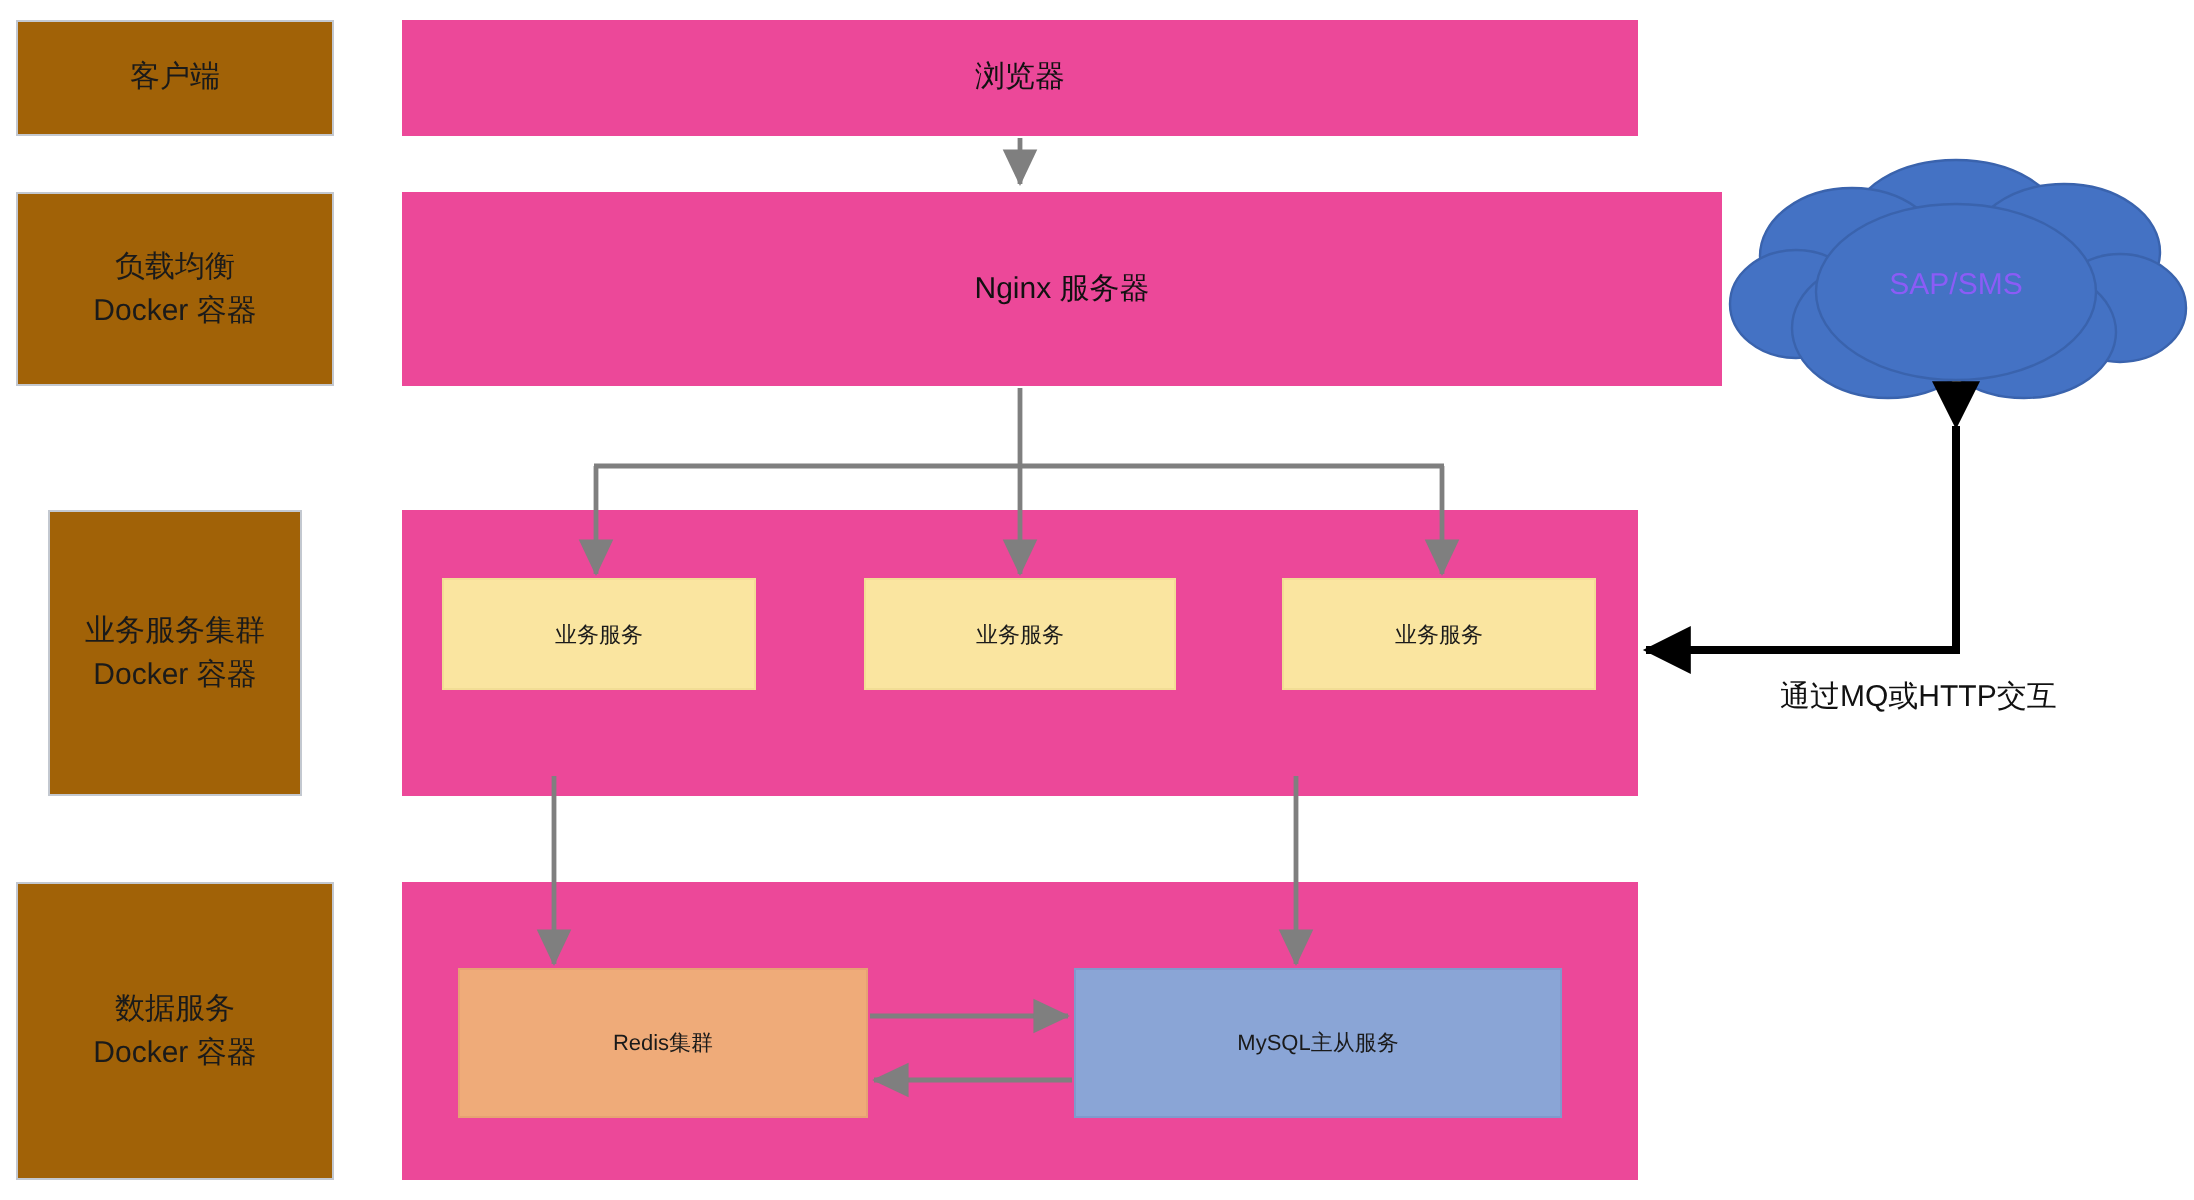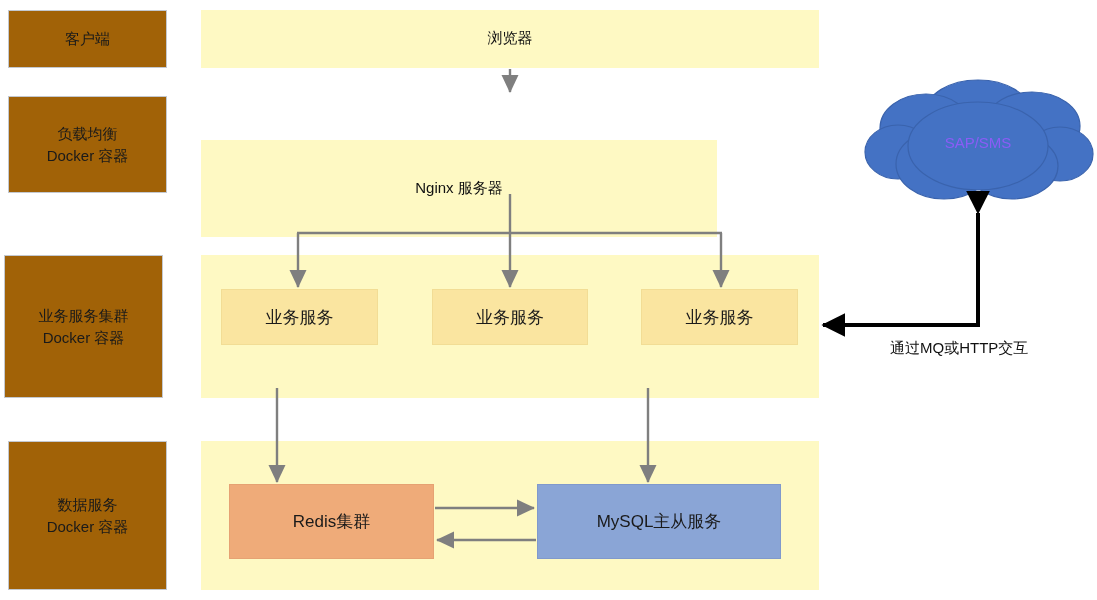--- a/index.html
+++ b/index.html
@@ -26,39 +26,39 @@
     justify-content:center;
     text-align:center;
     color:#1a1a1a;
     font-size:15px;
     line-height:1.45;
     white-space:pre-line;
   }
   
   .band{
     position:absolute;
-    background:#fef9c3;
+    background:#ec4899;
     box-sizing:border-box;
   }
   .band-title{
     position:absolute;
     left:0;right:0;
     text-align:center;
     color:#111111;
     font-size:15px;
   }
   
   .node{
     position:absolute;
     box-sizing:border-box;
     display:flex;
     align-items:center;
     justify-content:center;
     text-align:left;
-    font-size:17px;
+    font-size:11px;
     color:#1a1a1a;
   }
   .node-service{
     background:#fae5a0;
     border:1px solid #f2dd95;
   }
   .node-redis{
     background:#efab79;
     border:1px solid #e6a273;
   }
@@ -96,31 +96,31 @@
 </head>
 <body>
 
 <div id="canvas">
 
   <div class="tier-label" style="left:8px;top:10px;width:159px;height:58px;">客户端</div>
 
   <div class="tier-label" style="left:8px;top:96px;width:159px;height:97px;">负载均衡
 Docker 容器</div>
 
-  <div class="tier-label" style="left:4px;top:255px;width:159px;height:143px;">业务服务集群
+  <div class="tier-label" style="left:24px;top:255px;width:127px;height:143px;">业务服务集群
 Docker 容器</div>
 
   <div class="tier-label" style="left:8px;top:441px;width:159px;height:149px;text-align:center;">数据服务
 Docker 容器</div>
 
   <div class="band" style="left:201px;top:10px;width:618px;height:58px;">
     <div class="band-title" style="top:19px;">浏览器</div>
   </div>
 
-  <div class="band" style="left:201px;top:96px;width:516px;height:97px;margin-top:44px;">
+  <div class="band" style="left:201px;top:96px;width:660px;height:97px;">
     <div class="band-title" style="top:39px;">Nginx 服务器</div>
   </div>
 
   <div class="band" style="left:201px;top:255px;width:618px;height:143px;"></div>
 
   <div class="band" style="left:201px;top:441px;width:618px;height:149px;"></div>
 
   <div class="node node-service" style="left:221px;top:289px;width:157px;height:56px;">业务服务</div>
 
   <div class="node node-service" style="left:432px;top:289px;width:156px;height:56px;">业务服务</div>

